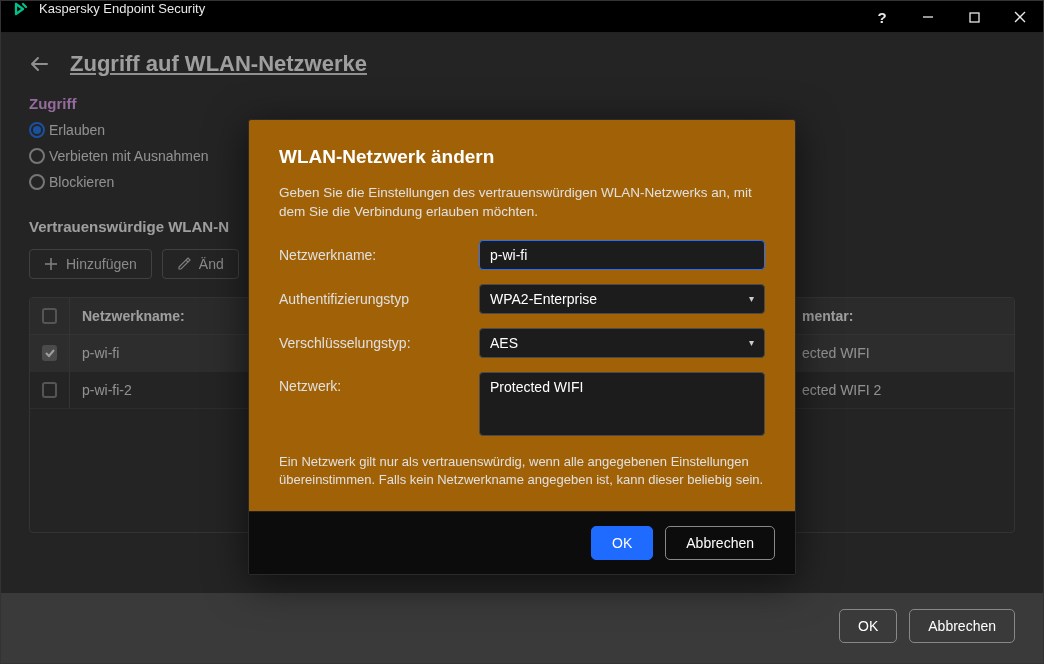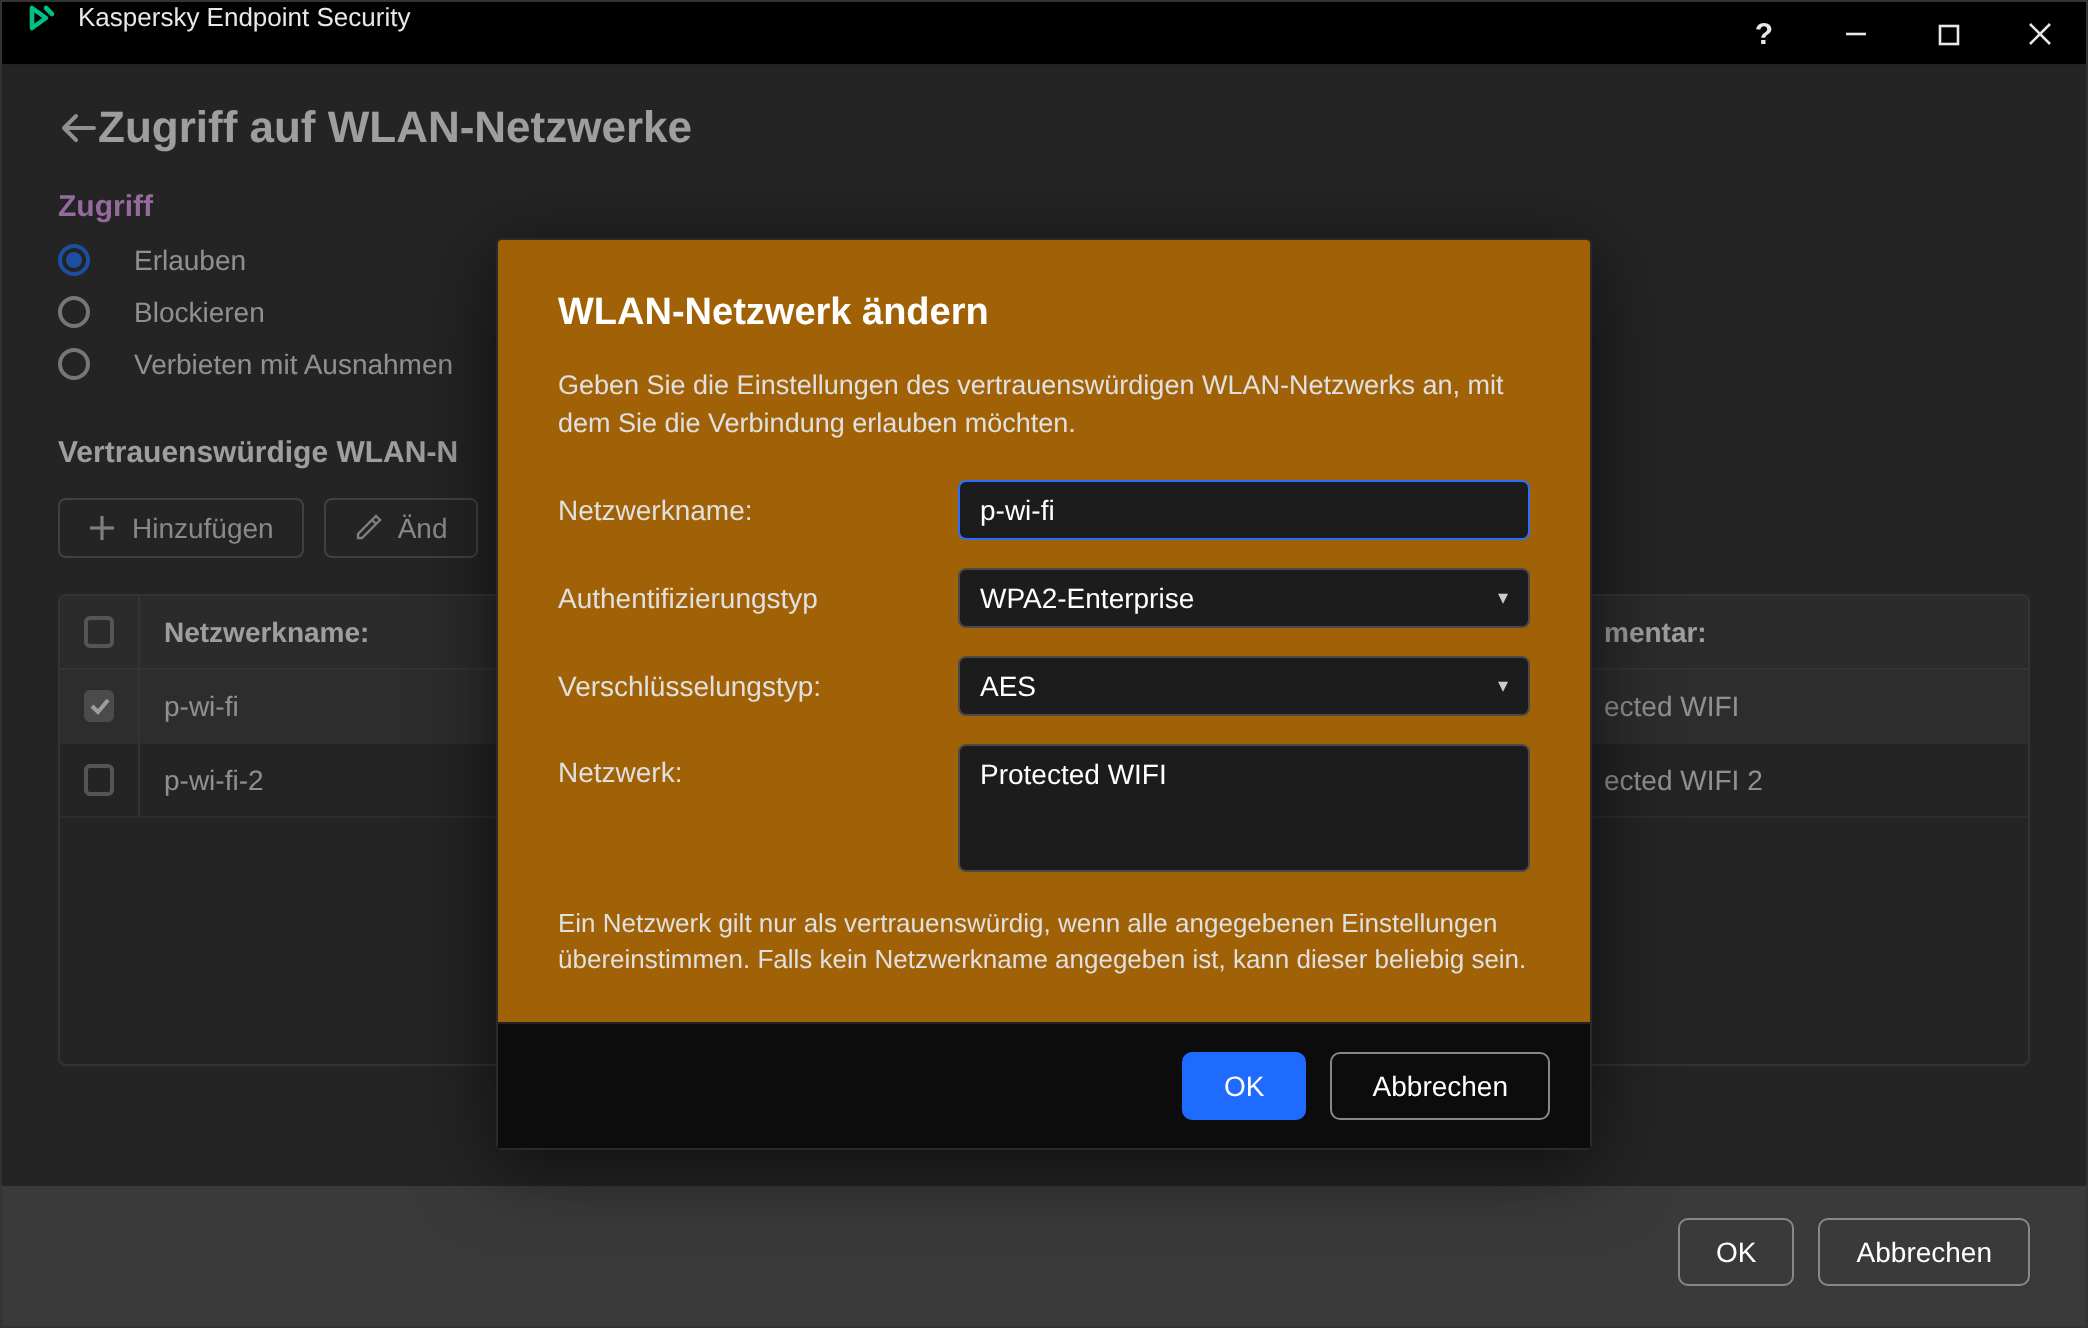--- a/index.html
+++ b/index.html
@@ -44,35 +44,35 @@
 
   .content {
     flex: 1;
     padding: 18px 28px 0 28px;
     position: relative;
     background: #3a3a3a;
     display:flex;
     flex-direction:column;
   }
   .page-header {
-    display:flex; align-items:center; gap:0; margin-bottom:18px;
+    display:flex; align-items:center; gap:21px; margin-bottom:18px;text-decoration:underline;
   }
   .back-arrow {
     width:20px; height:20px; display:flex; align-items:center; justify-content:center;
     cursor:pointer; color:#e8e8e8;
   }
   .page-title {
     font-size: 22px; font-weight: 700; color:#fff;
   }
   .section-label {
     font-size: 15px; font-weight:600; margin-bottom:10px; color:#f0abfc;
   }
   .radio-group { margin-bottom: 18px; }
   .radio-item {
-    display:flex; align-items:center; gap:22px; margin-bottom:10px;
+    display:flex; align-items:center; gap:4px; margin-bottom:10px;
     cursor:pointer;
   }
   .radio-dot {
     width:16px; height:16px; border:2px solid #bfbfbf; border-radius:50%;
     display:flex; align-items:center; justify-content:center;
   }
   .radio-dot.selected { border-color:#2b82ff; }
   .radio-dot.selected::after {
     content:""; width:8px; height:8px; background:#2b82ff; border-radius:50%;
   }
@@ -213,25 +213,25 @@
 
     <div class="section-label">Zugriff</div>
 
     <div class="radio-group">
       <div class="radio-item">
         <span class="radio-dot selected"></span>
         <span class="radio-label">Erlauben</span>
       </div>
       <div class="radio-item">
         <span class="radio-dot"></span>
-        <span class="radio-label">Blockieren</span>
+        <span class="radio-label">Verbieten mit Ausnahmen</span>
       </div>
       <div class="radio-item">
         <span class="radio-dot"></span>
-        <span class="radio-label">Verbieten mit Ausnahmen</span>
+        <span class="radio-label">Blockieren</span>
       </div>
     </div>
 
     <div class="subheading">Vertrauenswürdige WLAN-N</div>
 
     <div class="toolbar">
       <button class="toolbtn">
         <span class="toolicon">
           <svg width="14" height="14" viewBox="0 0 14 14">
               <line x1="7" y1="1" x2="7" y2="13" stroke="#ccc" stroke-width="1.6"></line>

